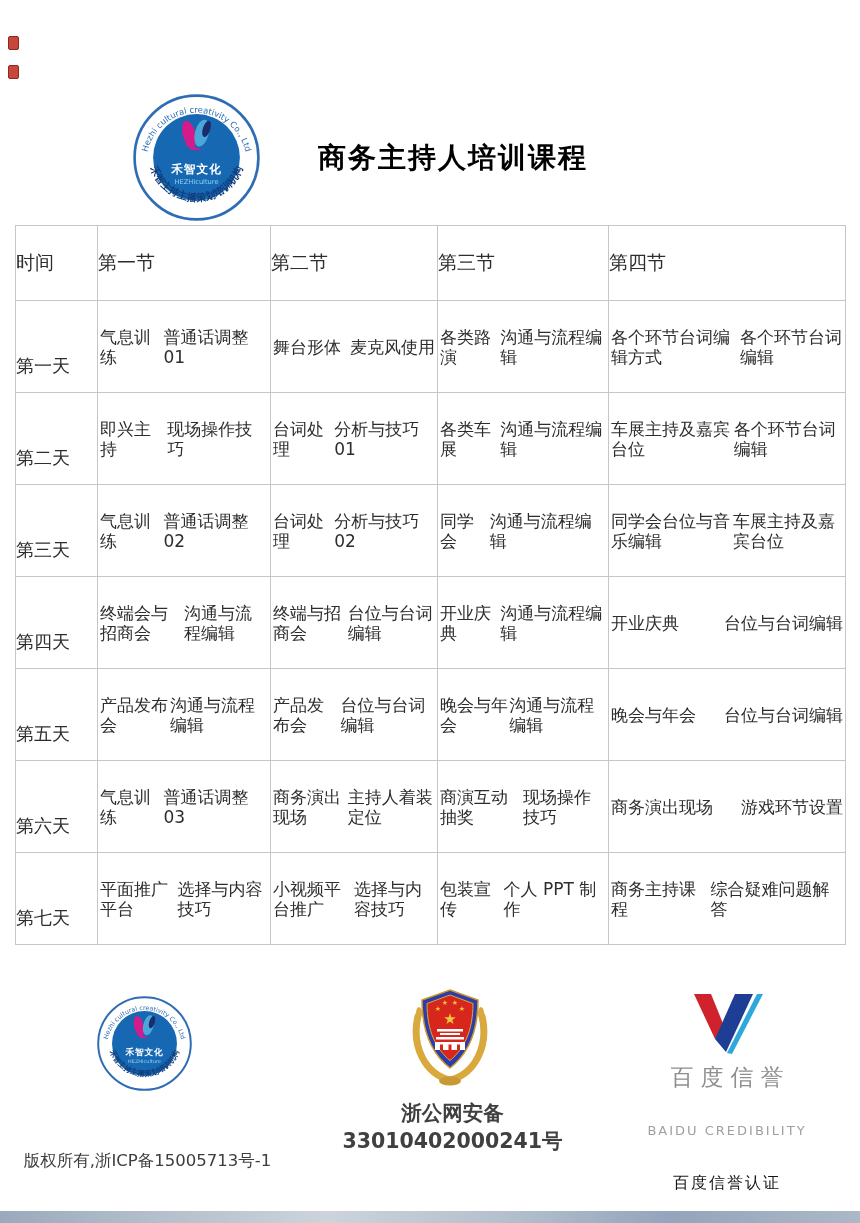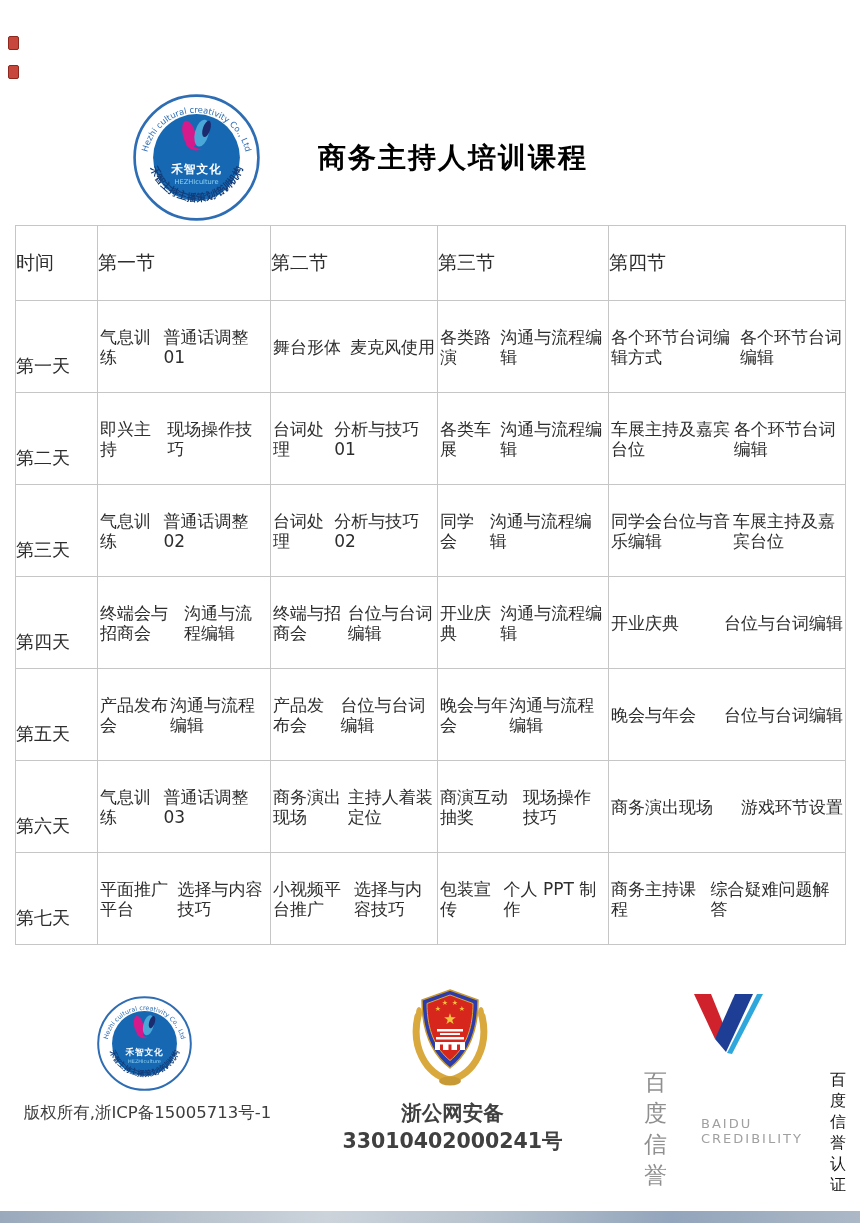--- a/index.html
+++ b/index.html
@@ -18,28 +18,28 @@
                  font-weight:400;padding:0;}
   .schedule thead tr{height:75px;}
   .schedule th{font-size:19px;}
   .schedule tbody tr{height:91px;}
   .day-cell{vertical-align:bottom;padding-bottom:14px !important;font-size:18px;}
   .ci{height:91px;box-sizing:border-box;display:flex;flex-direction:row;justify-content:space-between;
       align-items:center;padding:13px 2px 12px;font-size:17px;line-height:1.2;}
 
   
   .logo-bottom{position:absolute;left:97px;top:996px;width:95px;height:95px;}
-  .copyright{position:absolute;left:15px;top:1102px;width:265px;text-align:center;
+  .copyright{position:absolute;left:15px;top:1150px;width:265px;text-align:center;
              font-size:16.5px;color:#3d3d3d;}
   .badge-svg{position:absolute;left:406px;top:985px;width:88px;height:104px;}
   .police-text{position:absolute;left:315px;top:1099px;width:275px;text-align:center;
                font-size:20.5px;font-weight:700;color:#404040;}
   .baidu-v{position:absolute;left:686px;top:992px;width:80px;height:68px;}
   .baidu-block{position:absolute;left:637px;top:1062px;width:180px;display:flex;
-               flex-direction:row;align-items:center;gap:27px;}
+               flex-direction:column;align-items:center;gap:27px;}
   .baidu-title{font-size:23px;color:#8f8f8f;letter-spacing:7px;padding-left:7px;}
   .baidu-sub{font-size:13px;color:#a0a0a0;letter-spacing:2px;margin-top:3px;}
   .baidu-caption{font-size:16px;color:#151515;letter-spacing:2px;margin-top:8px;}
 
   
   .broken{position:absolute;width:11px;height:14px;background:#c8473c;border:1px solid #8e281e;
           box-sizing:border-box;border-radius:2px;}
   .b1{left:8px;top:36px;} .b2{left:8px;top:65px;}
   .bottom-band{position:absolute;left:0;top:1211px;width:860px;height:12px;
      background:linear-gradient(90deg,#9aa9bc,#b3bfcb 18%,#ccd3db 38%,#b5c1cd 58%,#93a5bc 78%,#acb8c6);}

